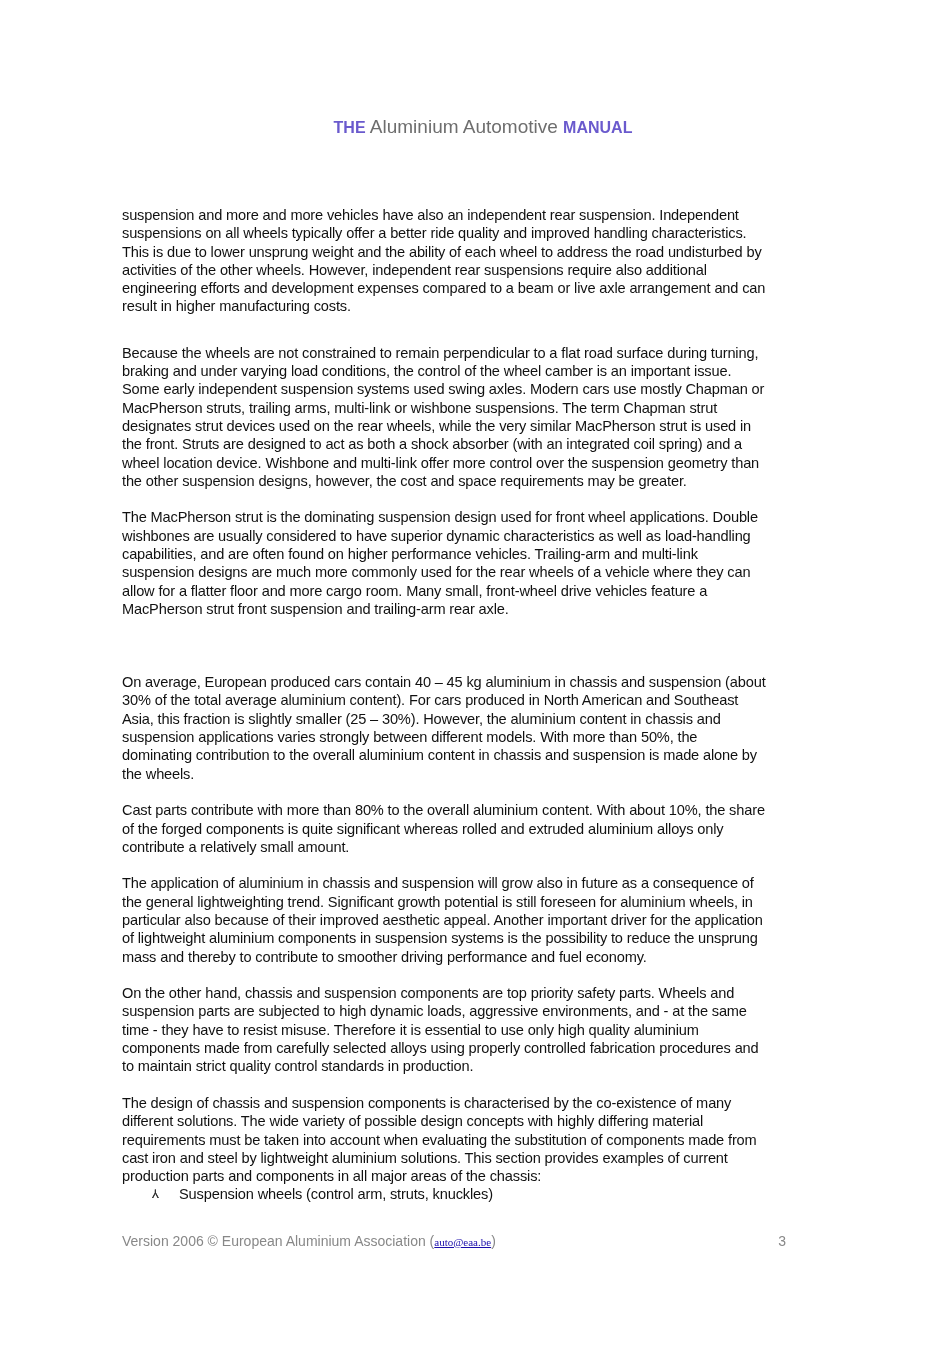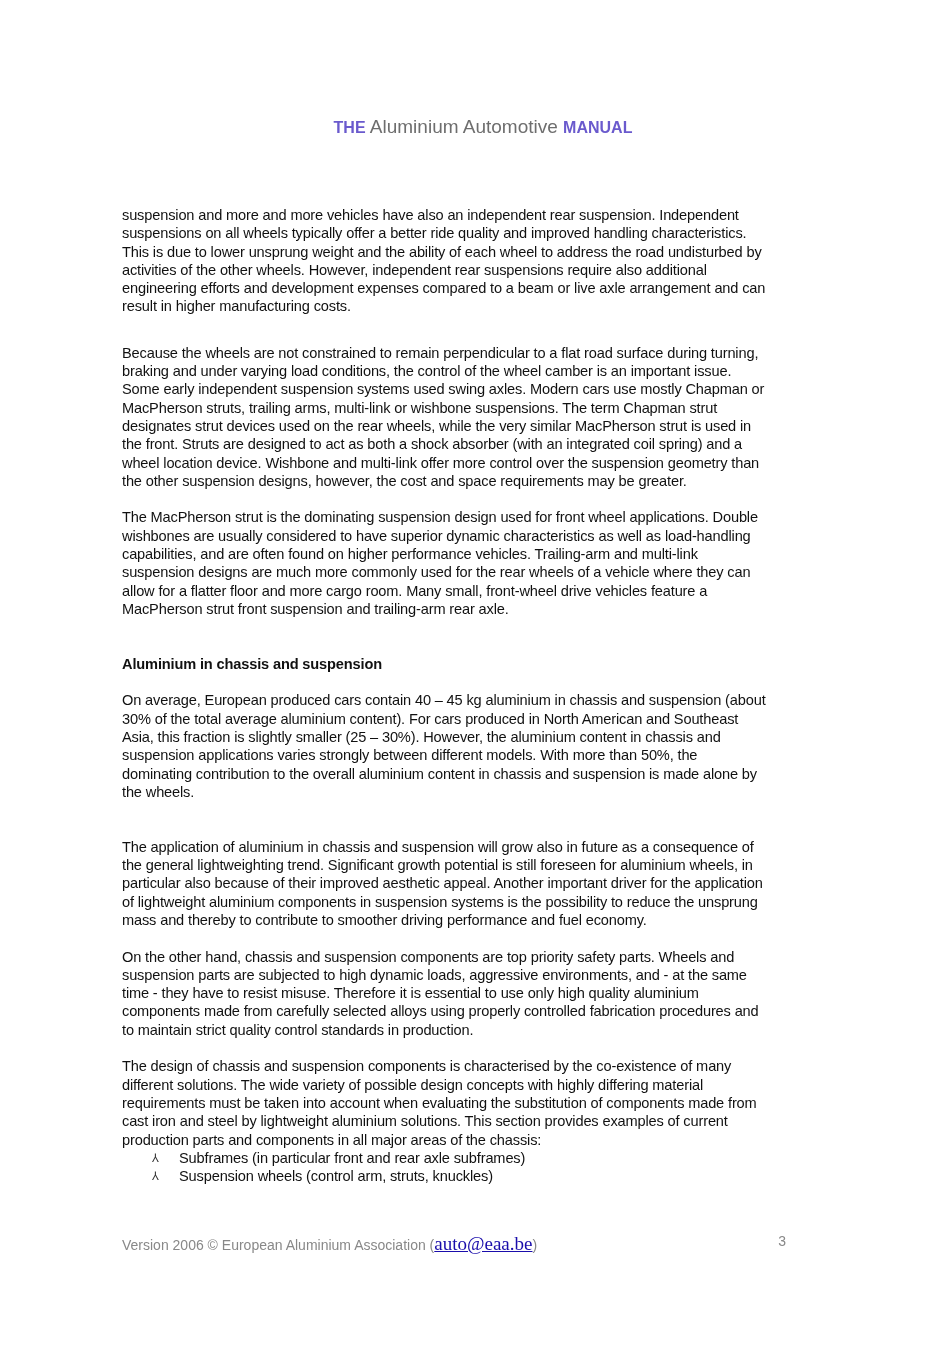--- a/index.html
+++ b/index.html
@@ -21,21 +21,21 @@
   .gap2 { height: 28px; }
   .gap3 { height: 36.6px; }
   .heading { margin: 0; font-weight: bold; }
   .bullets { list-style: none; margin: 0; padding: 0 0 0 30px; }
   .bullets li { position: relative; padding-left: 27px; }
   .bullets li .bullet-icon { position: absolute; left: 0; top: 0; font-size: 12px; color: #333; }
   .footer {
     position: absolute; top: 1233px; left: 114px; width: 664px;
     font-family: "Liberation Sans", sans-serif; font-size: 14px; color: #888888;
   }
-  .footer .email { color: #1a0dab; text-decoration: underline; font-family: "Liberation Serif", serif; font-size: 19px; }
+  .footer .email { color: #1a0dab; text-decoration: underline; font-family: "Liberation Serif", serif; font-size: 11px; }
   .footer .page-num { position: absolute; right: 0; top: 0; }
 </style>
 </head>
 <body>
 
 <div class="page">
 
   <div class="header">
     <span class="accent">THE</span>
     <span>Aluminium Automotive</span>
@@ -59,29 +59,31 @@
 wheel location device. Wishbone and multi-link offer more control over the suspension geometry than
 the other suspension designs, however, the cost and space requirements may be greater.</p>
     <div class="gap1"></div>
     <p class="para">The MacPherson strut is the dominating suspension design used for front wheel applications. Double
 wishbones are usually considered to have superior dynamic characteristics as well as load-handling
 capabilities, and are often found on higher performance vehicles. Trailing-arm and multi-link
 suspension designs are much more commonly used for the rear wheels of a vehicle where they can
 allow for a flatter floor and more cargo room. Many small, front-wheel drive vehicles feature a
 MacPherson strut front suspension and trailing-arm rear axle.</p>
     <div class="gap3"></div>
-    <p class="heading">Aluminium in chassis and suspension</p>
     <div class="gap1"></div>
     <p class="para">On average, European produced cars contain 40 – 45 kg aluminium in chassis and suspension (about
 30% of the total average aluminium content). For cars produced in North American and Southeast
 Asia, this fraction is slightly smaller (25 – 30%). However, the aluminium content in chassis and
 suspension applications varies strongly between different models. With more than 50%, the
 dominating contribution to the overall aluminium content in chassis and suspension is made alone by
 the wheels.</p>
     <div class="gap1"></div>
+    <p class="para">Cast parts contribute with more than 80% to the overall aluminium content. With about 10%, the share
+of the forged components is quite significant whereas rolled and extruded aluminium alloys only
+contribute a relatively small amount.</p>
     <div class="gap1"></div>
     <p class="para">The application of aluminium in chassis and suspension will grow also in future as a consequence of
 the general lightweighting trend. Significant growth potential is still foreseen for aluminium wheels, in
 particular also because of their improved aesthetic appeal. Another important driver for the application
 of lightweight aluminium components in suspension systems is the possibility to reduce the unsprung
 mass and thereby to contribute to smoother driving performance and fuel economy.</p>
     <div class="gap1"></div>
     <p class="para">On the other hand, chassis and suspension components are top priority safety parts. Wheels and
 suspension parts are subjected to high dynamic loads, aggressive environments, and - at the same
 time - they have to resist misuse. Therefore it is essential to use only high quality aluminium
@@ -89,21 +91,20 @@
 to maintain strict quality control standards in production.</p>
     <div class="gap1"></div>
     <p class="para">The design of chassis and suspension components is characterised by the co-existence of many
 different solutions. The wide variety of possible design concepts with highly differing material
 requirements must be taken into account when evaluating the substitution of components made from
 cast iron and steel by lightweight aluminium solutions. This section provides examples of current
 production parts and components in all major areas of the chassis:</p>
     <ul class="bullets">
       <li>
         <span class="bullet-icon">⅄</span>
-        <span>Subframes (in particular front and rear axle subframes)</span>
       </li>
       <li>
         <span class="bullet-icon">⅄</span>
         <span>Suspension wheels (control arm, struts, knuckles)</span>
       </li>
     </ul>
   </div>
 
   <div class="footer">
     <span>Version 2006 © European Aluminium Association (</span><a class="email">auto@eaa.be</a><span>)</span>

